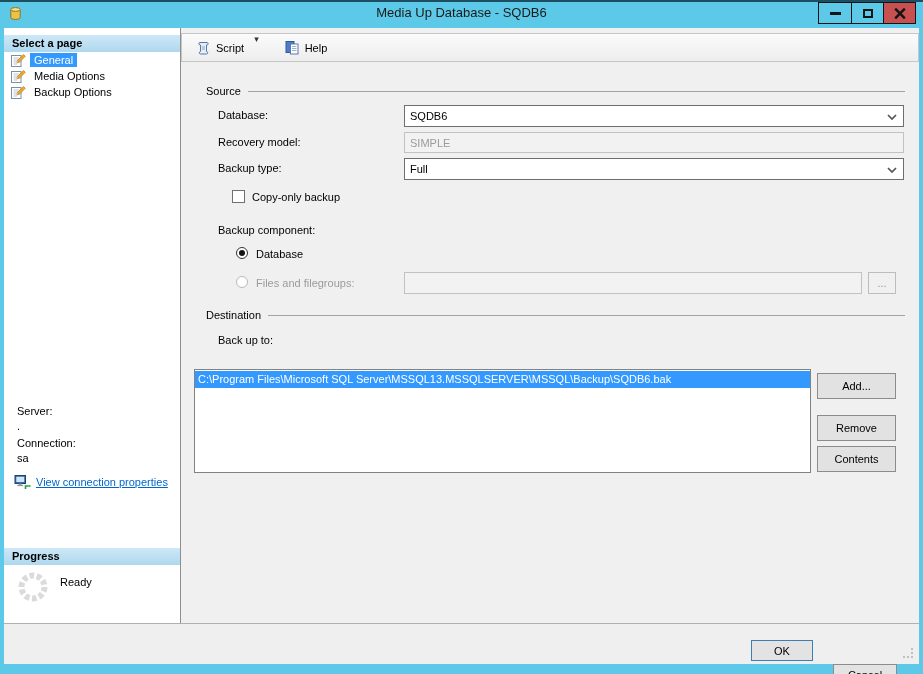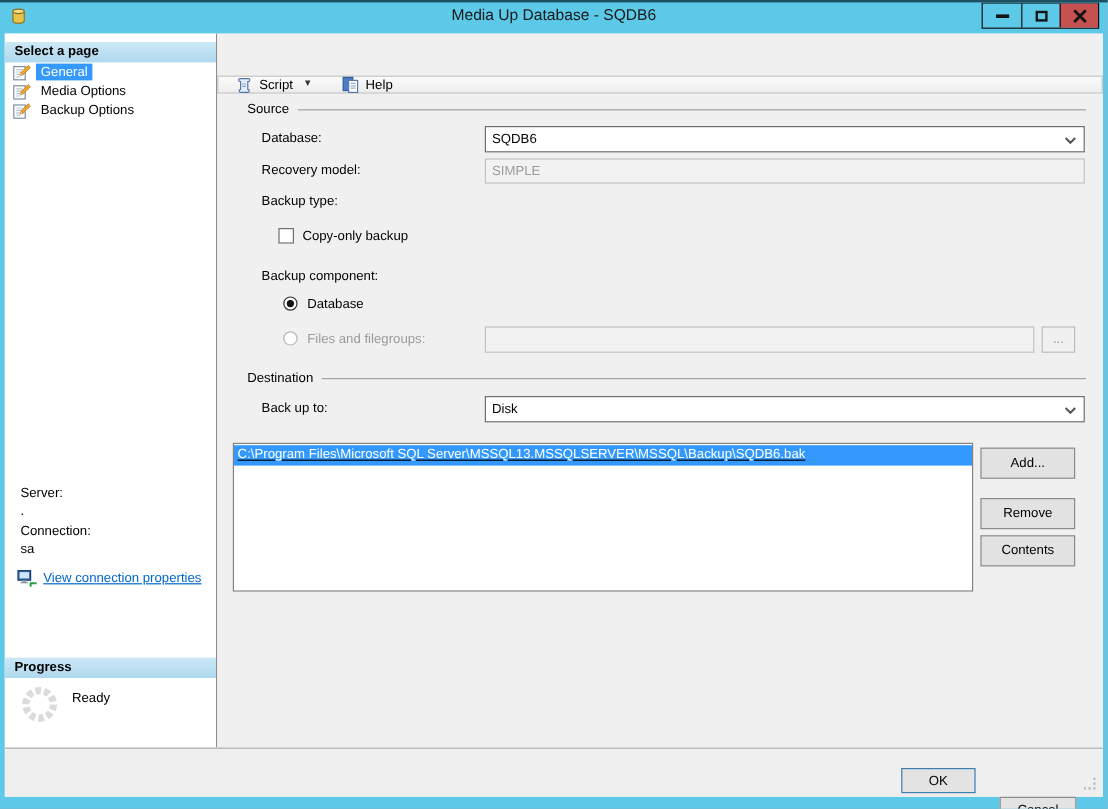--- a/index.html
+++ b/index.html
@@ -67,24 +67,24 @@
   .conn-link {
     position:absolute; left:10px; display:flex; align-items:center; gap:5px;
     color:#0066CC; cursor:pointer; white-space:nowrap;text-align:center;
   }
   .conn-link .txt { text-decoration:underline; }
   .spinner { position:absolute; }
 
   
   .main { flex:1; background:#F0F0F0; position:relative; }
   .toolbar {
-    position:absolute; top:5px; left:0; right:0; height:15px;
+    position:absolute; top:5px; left:0; right:0; height:29px;
     border:1px solid #C6C6C6;
     background:linear-gradient(#FBFBFB,#EDEDED);
-    display:flex; padding-left:10px; gap:5px;margin-top:30px;
+    display:flex; padding-left:10px; gap:5px;
   }
   .tool-btn { display:flex; align-items:center; gap:5px; padding:2px 3px; cursor:default; }
   .tool-sep { width:10px; }
   .dd-arrow { font-size:9px; color:#333; padding:0 2px; cursor:default; }
 
   .abs { position:absolute; line-height:14px; white-space:nowrap; }
   .group-row { position:absolute; left:25px; right:14px; display:flex; align-items:center; gap:7px; }
   .group-row .rule { flex:1; height:1px; background:#A3A3A3; }
 
   .combo {
@@ -106,22 +106,22 @@
     background:#fff; border:1px solid #333;
   }
   .radio.checked::after {
     content:""; position:absolute; left:2px; top:2px; right:2px; bottom:2px;
     background:#141414; border-radius:50%;
   }
   .radio.disabled { border-color:#B9B9B9; }
   .dis-label { color:#9B9B9B; }
 
   .listbox {
-    position:absolute; left:13px; top:341px; width:617px; height:124px;
-    background:#fff; border:1px solid #828282; padding:1px 0;text-decoration:underline;
+    position:absolute; left:13px; top:341px; width:617px; height:104px;
+    background:#fff; border:1px solid #828282; padding:1px 0;
   }
   .list-item {
     height:17px; line-height:17px; padding-left:3px;
     white-space:nowrap; overflow:hidden;
   }
   .list-item.selected { background:#3399FF; color:#fff; }
 
   .push-btn {
     position:absolute; width:79px; height:26px;
     background:#E2E2E2; border:1px solid #8C8C8C;
@@ -277,20 +277,26 @@
             <polyline points="1,1 5,5 9,1" fill="none" stroke="#555" stroke-width="1.7"></polyline>
           </svg>
         </div>
 
         <span class="abs" style="left:37px; top:107px">Recovery model:</span>
         <div class="tb-disabled" style="left:223px; top:104px; width:500px; height:21px">
           <span>SIMPLE</span>
         </div>
 
         <span class="abs" style="left:37px; top:133px">Backup type:</span>
+        <div class="combo" style="top:130px">
+          <span>Full</span>
+          <svg class="chev" width="10" height="6" viewBox="0 0 10 6">
+            <polyline points="1,1 5,5 9,1" fill="none" stroke="#555" stroke-width="1.7"></polyline>
+          </svg>
+        </div>
 
         <span class="checkbox" style="left:51px; top:162px"></span>
         <span class="abs" style="left:71px; top:162px">Copy-only backup</span>
 
         <span class="abs" style="left:37px; top:195px">Backup component:</span>
 
         <span class="radio checked" style="left:55px; top:219px"></span>
         <span class="abs" style="left:75px; top:219px">Database</span>
 
         <span class="radio disabled" style="left:55px; top:248px"></span>
@@ -301,26 +307,20 @@
         <div class="push-btn mini" style="left:687px; top:244px">
           <span>...</span>
         </div>
 
         <div class="group-row" style="top:281px">
           <span>Destination</span>
           <div class="rule"></div>
         </div>
 
         <span class="abs" style="left:37px; top:305px">Back up to:</span>
-        <div class="combo" style="top:302px">
-          <span>Disk</span>
-          <svg class="chev" width="10" height="6" viewBox="0 0 10 6">
-            <polyline points="1,1 5,5 9,1" fill="none" stroke="#555" stroke-width="1.7"></polyline>
-          </svg>
-        </div>
 
         <div class="listbox">
           <div class="list-item selected">C:\Program Files\Microsoft SQL Server\MSSQL13.MSSQLSERVER\MSSQL\Backup\SQDB6.bak</div>
         </div>
 
         <div class="push-btn" style="left:636px; top:345px">
           <span>Add...</span>
         </div>
         <div class="push-btn" style="left:636px; top:387px">
           <span>Remove</span>

